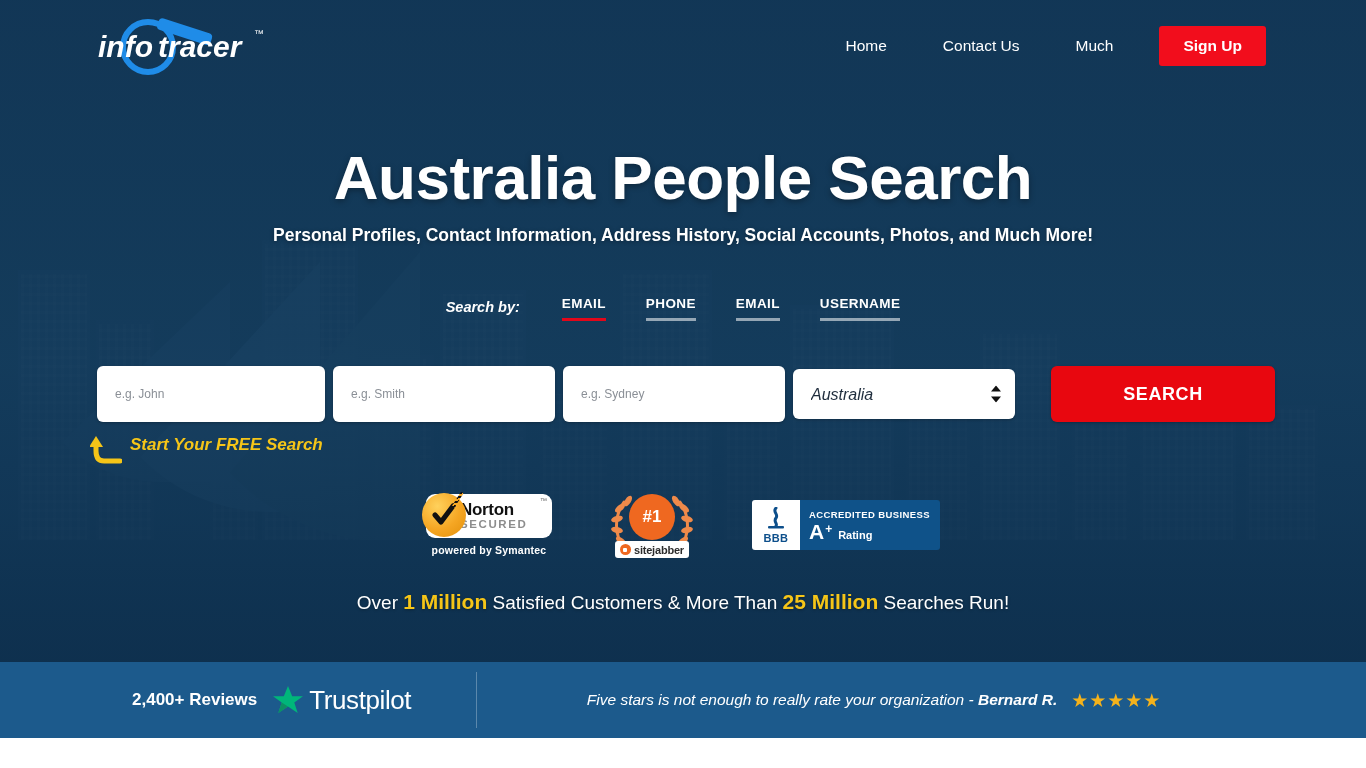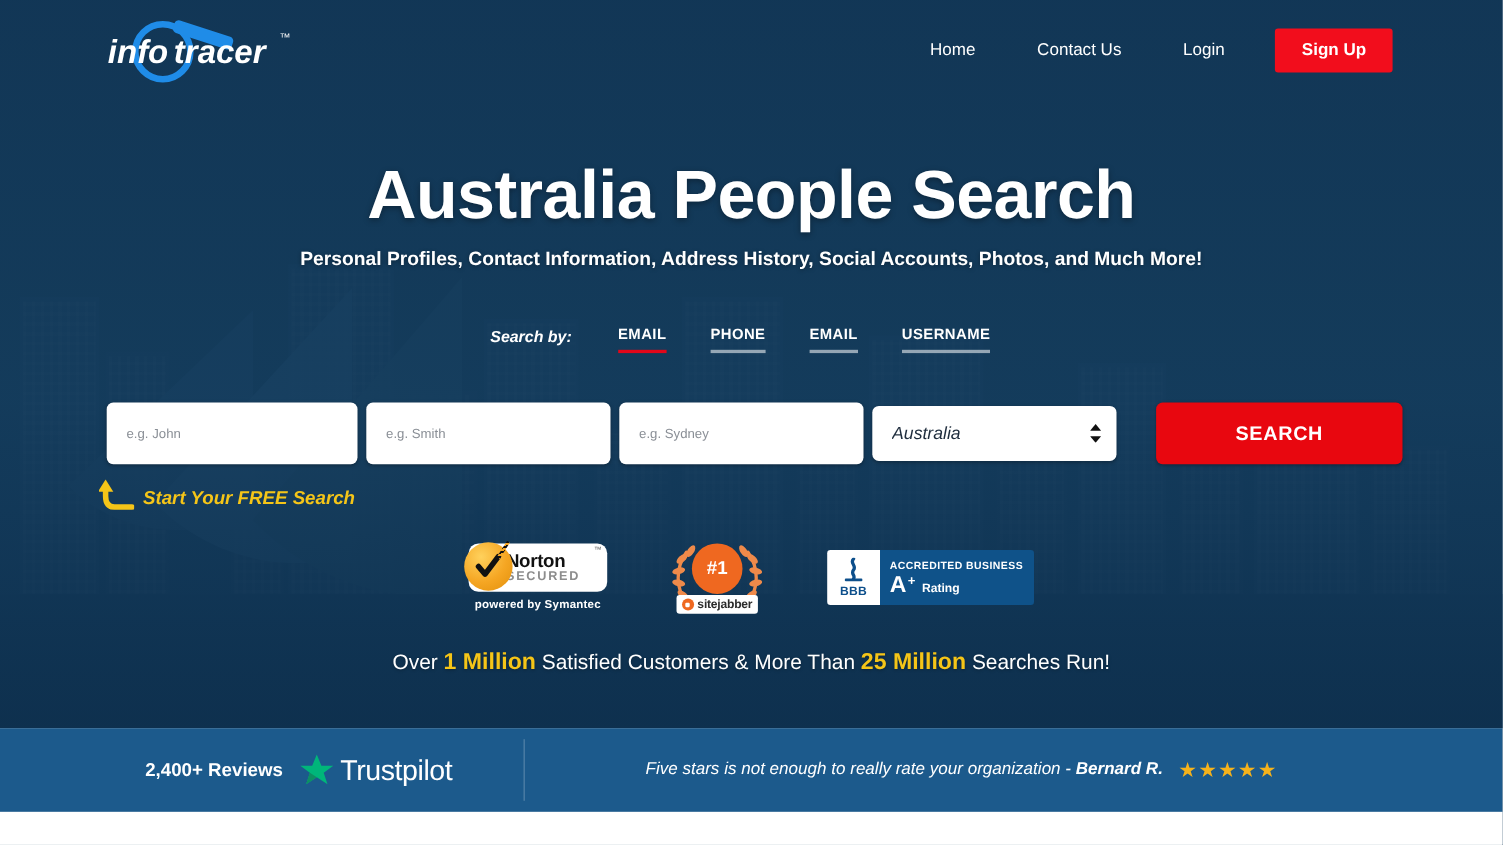--- a/index.html
+++ b/index.html
@@ -141,21 +141,21 @@
     border:none; border-radius:6px; font-size:18px; font-weight:bold;
     letter-spacing:.6px; cursor:pointer;
     font-family:"Liberation Sans", sans-serif;
     box-shadow:0 1px 3px rgba(0,0,0,.25);
     margin-left:24px;
   }
 
   
   .free-callout {
     position:absolute; top:435px; left:90px;
-    display:flex; align-items:center; gap:8px;
+    display:flex; gap:8px;
   }
   .free-callout .txt {
     color:#f5c518; font-size:17px; font-weight:bold; font-style:italic;
     white-space:nowrap;
   }
 
   
   .badges {
     position:absolute; top:492px; left:0; right:0;
     display:flex; align-items:center; justify-content:center; gap:58px;
@@ -304,21 +304,21 @@
 
           <text x="6" y="42" font-family="Liberation Sans, sans-serif" font-size="30" font-weight="bold" font-style="italic" fill="#ffffff">info</text>
           <text x="66" y="42" font-family="Liberation Sans, sans-serif" font-size="30" font-weight="bold" font-style="italic" fill="#ffffff">tracer</text>
           <text x="162" y="22" font-family="Liberation Sans, sans-serif" font-size="10" fill="#ffffff">™</text>
         </svg>
       </a>
 
       <nav class="nav">
         <a href="#">Home</a>
         <a href="#">Contact Us</a>
-        <a href="#">Login</a>
+        <a href="#">Much</a>
         <a href="#" class="signup">Sign Up</a>
       </nav>
     </div>
 
     <h1 class="hero-title">Australia People Search</h1>
     <p class="hero-sub">Personal Profiles, Contact Information, Address History, Social Accounts, Photos, and Much More!</p>
 
     <div class="searchby">
       <span class="searchby-label">Search by:</span>
       <span class="tab active">EMAIL</span>

